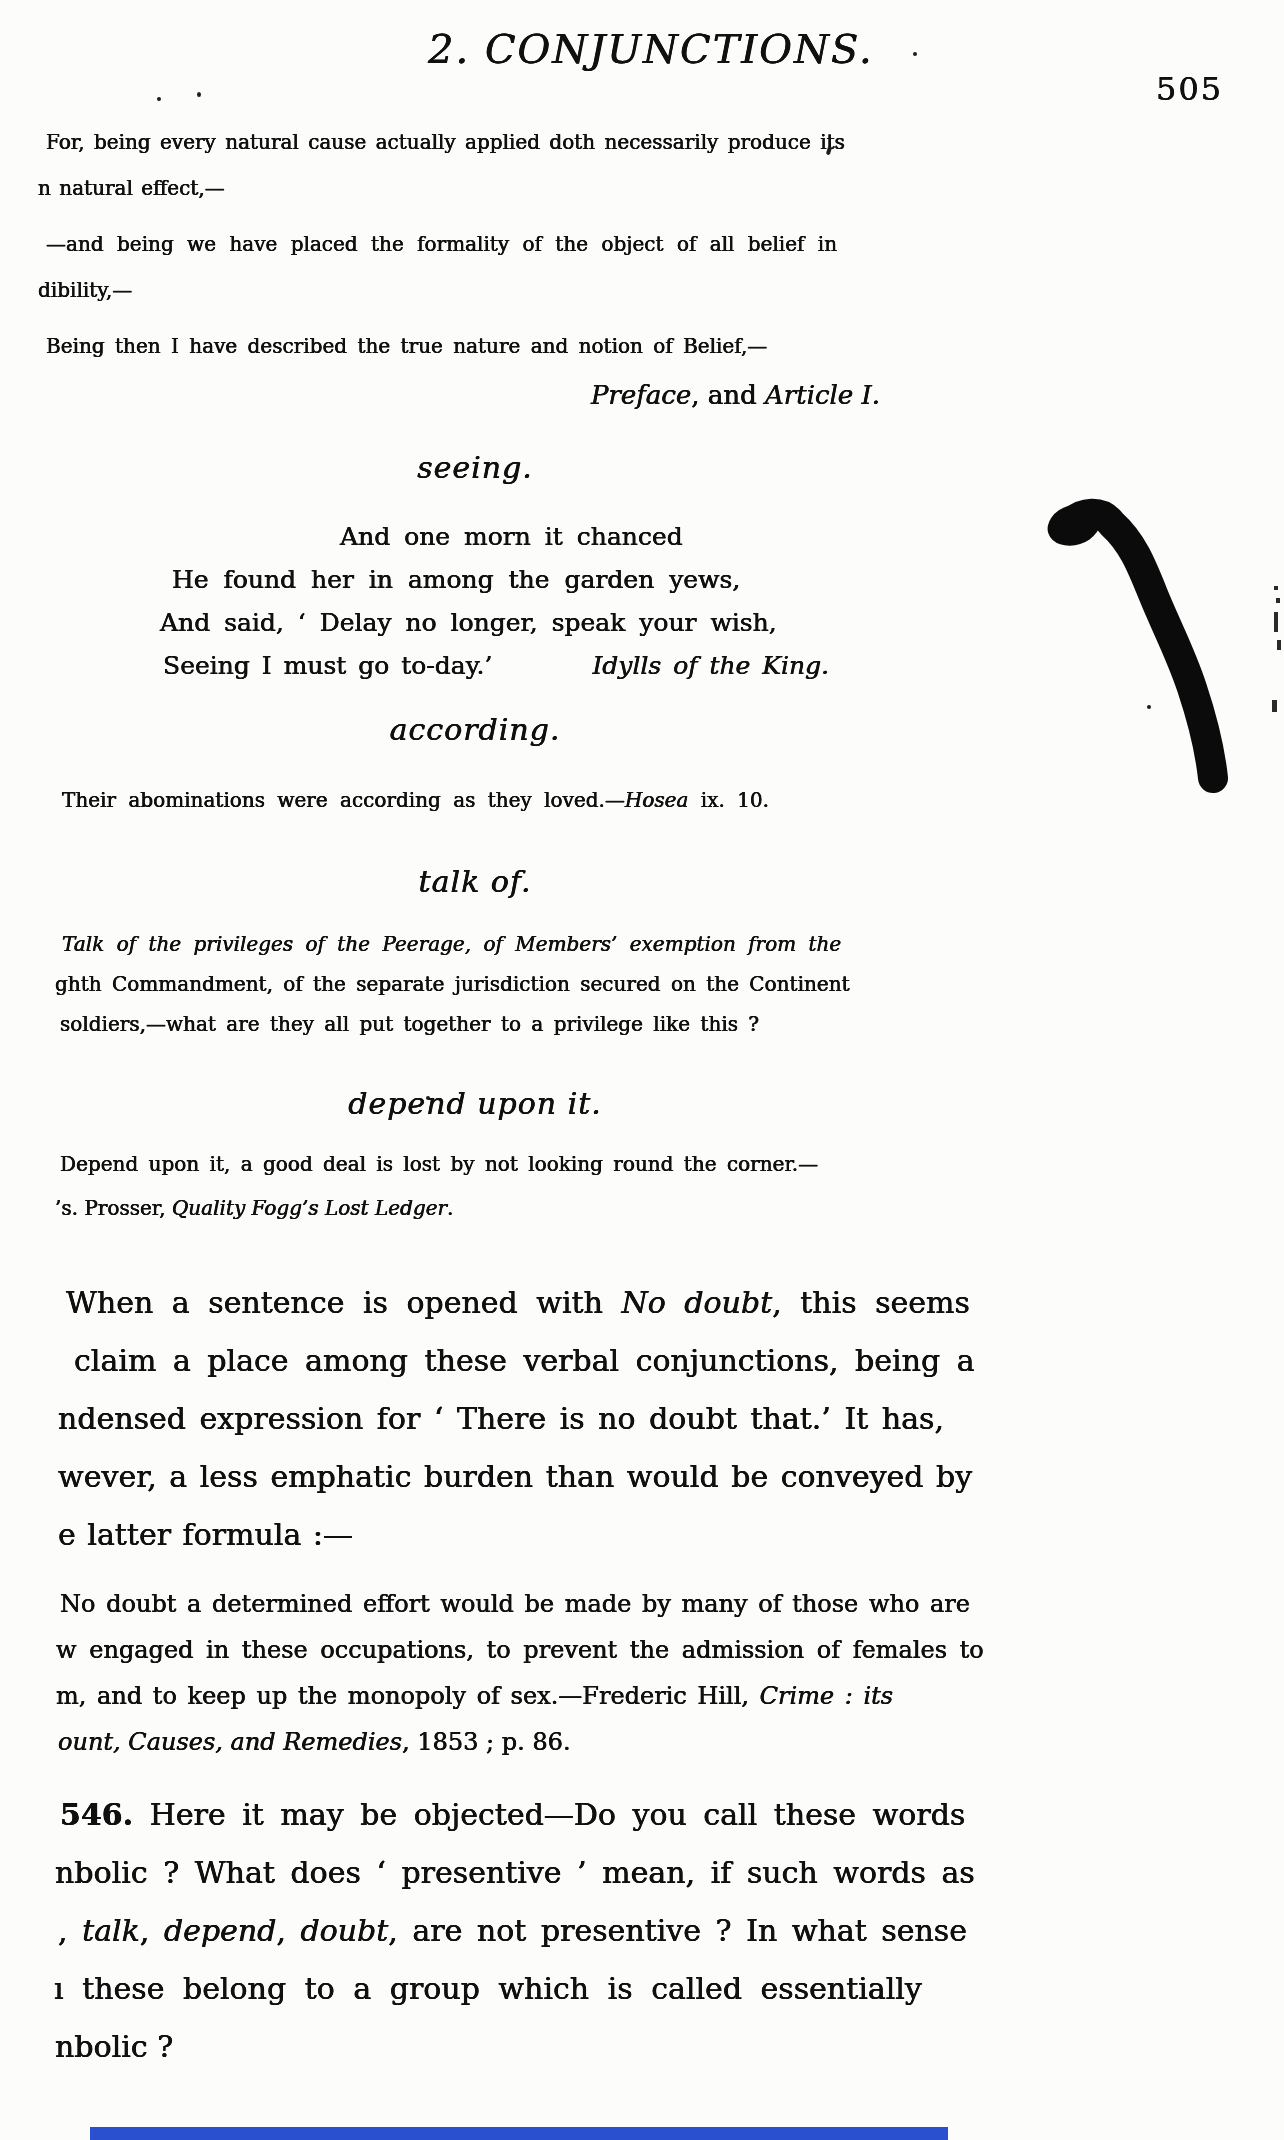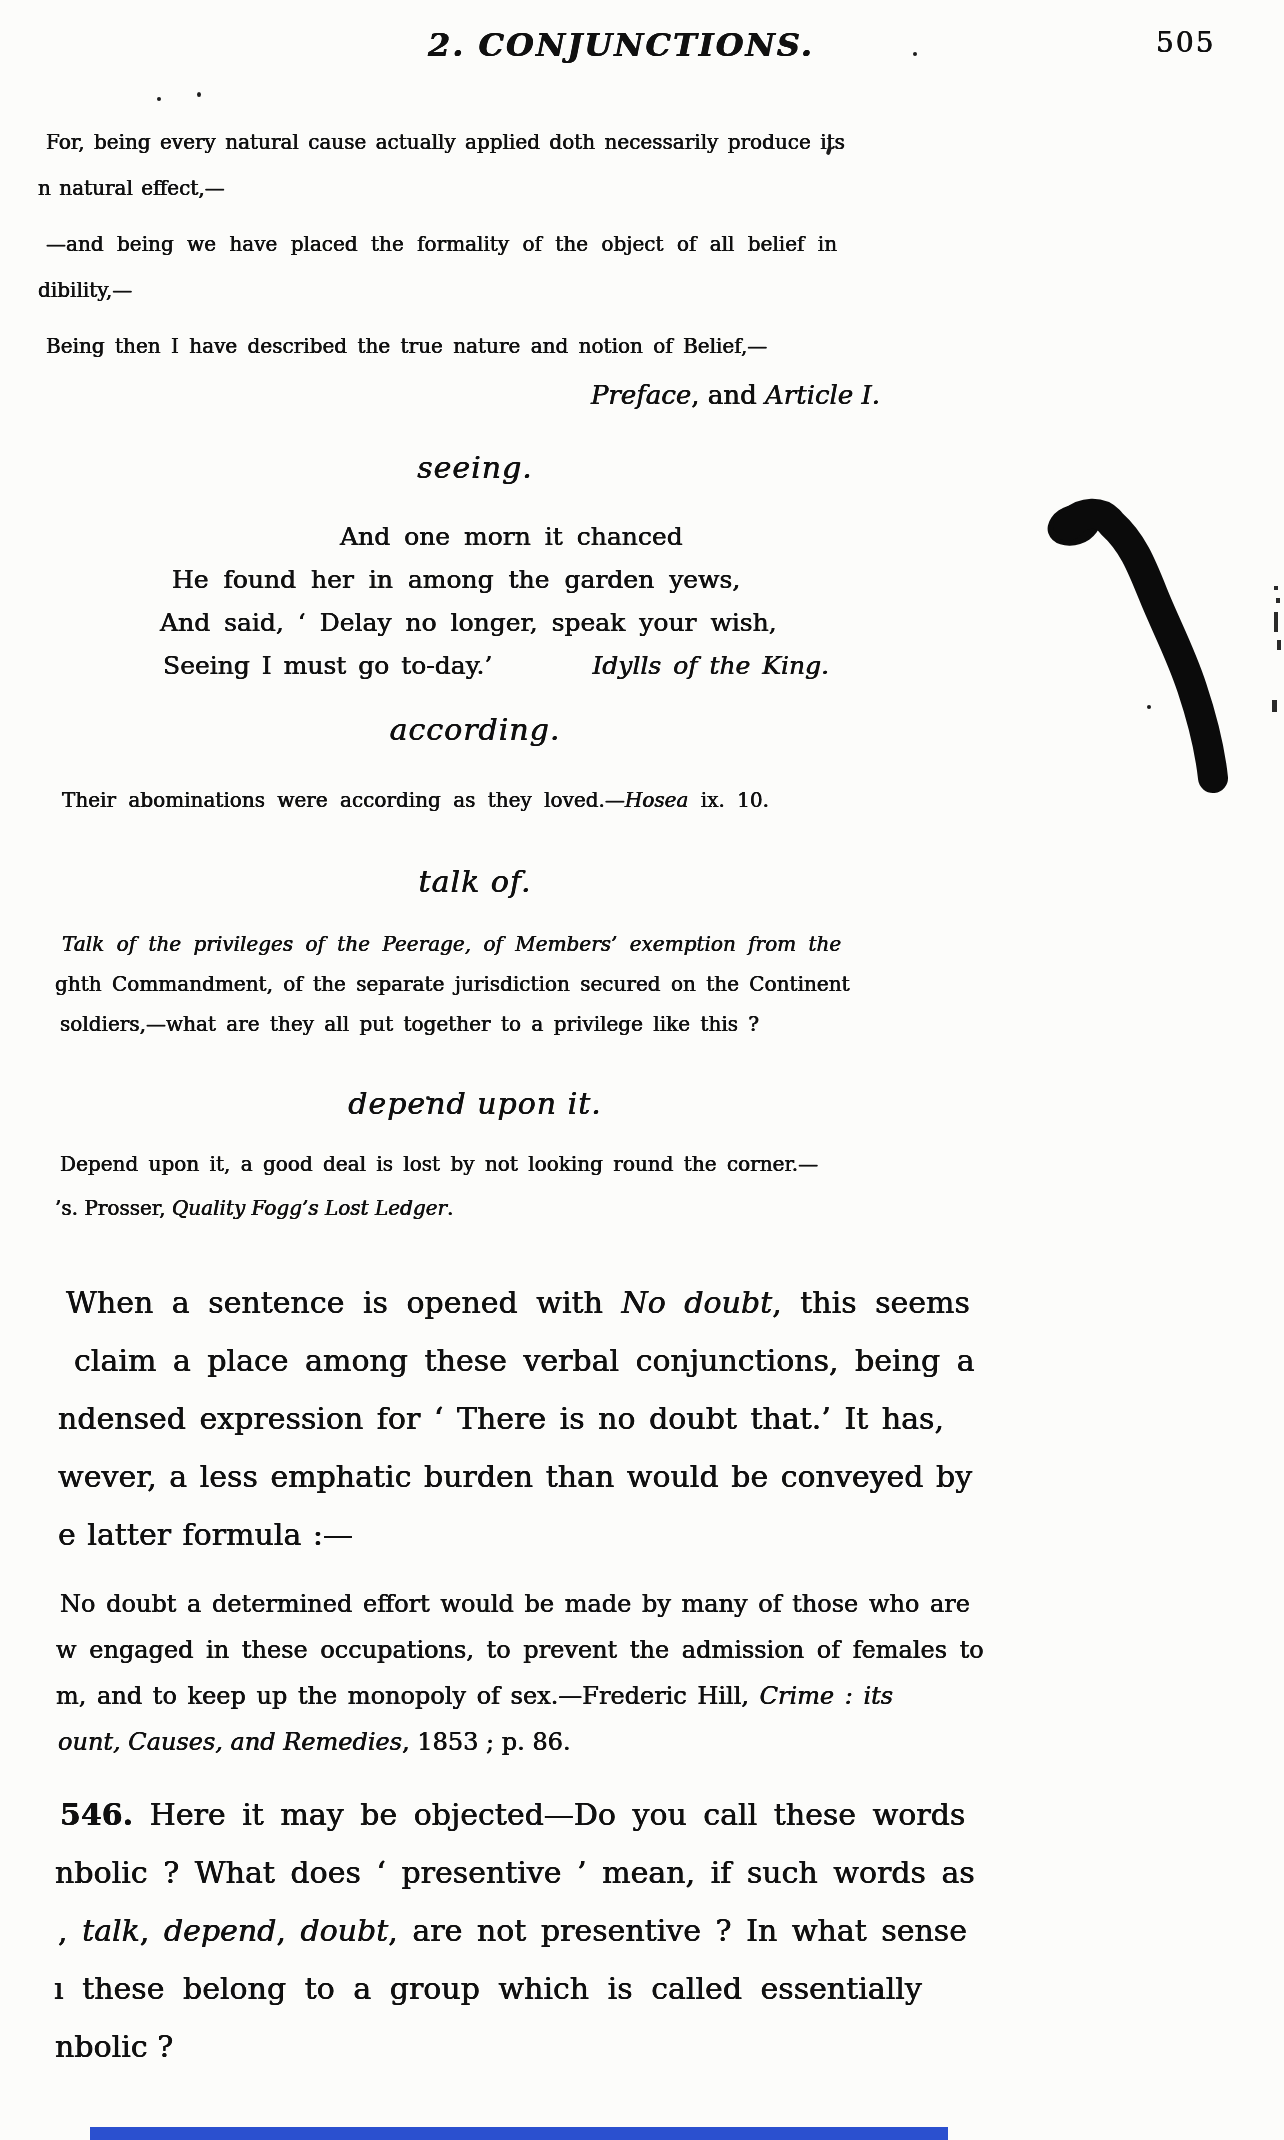--- a/index.html
+++ b/index.html
@@ -12,22 +12,22 @@
     font-family:"DejaVu Serif","Liberation Serif",serif;
     overflow:hidden;
   }
   .l{position:absolute;white-space:nowrap;}
   .ink{text-shadow:0.35px 0 0 currentColor,-0.2px 0 0 currentColor;}
   .it{font-style:italic;}
   .quote{font-size:20px;}
   .poem{font-size:25px;}
   .big{font-size:30px;}
   .small{font-size:24px;}
-  .head-title{font-size:32px;font-weight:bold;font-style:italic;letter-spacing:2px;}
-  .page-num{font-size:28px;letter-spacing:2px;}
+  .head-title{font-size:40px;font-weight:normal;font-style:italic;letter-spacing:2px;}
+  .page-num{font-size:32px;letter-spacing:2px;margin-top:44px;}
   .sect-head{font-size:30px;font-style:italic;letter-spacing:1px;}
   .attr{font-size:26px;}
   .ctr{left:0;width:950px;text-align:center;}
   .speck{position:absolute;background:#1c1c1c;border-radius:50%;}
   .edge-mark{position:absolute;background:#2a2a2a;}
   .blue-bar{position:absolute;}
   b{font-weight:bold;}
 </style>
 </head>
 <body>

